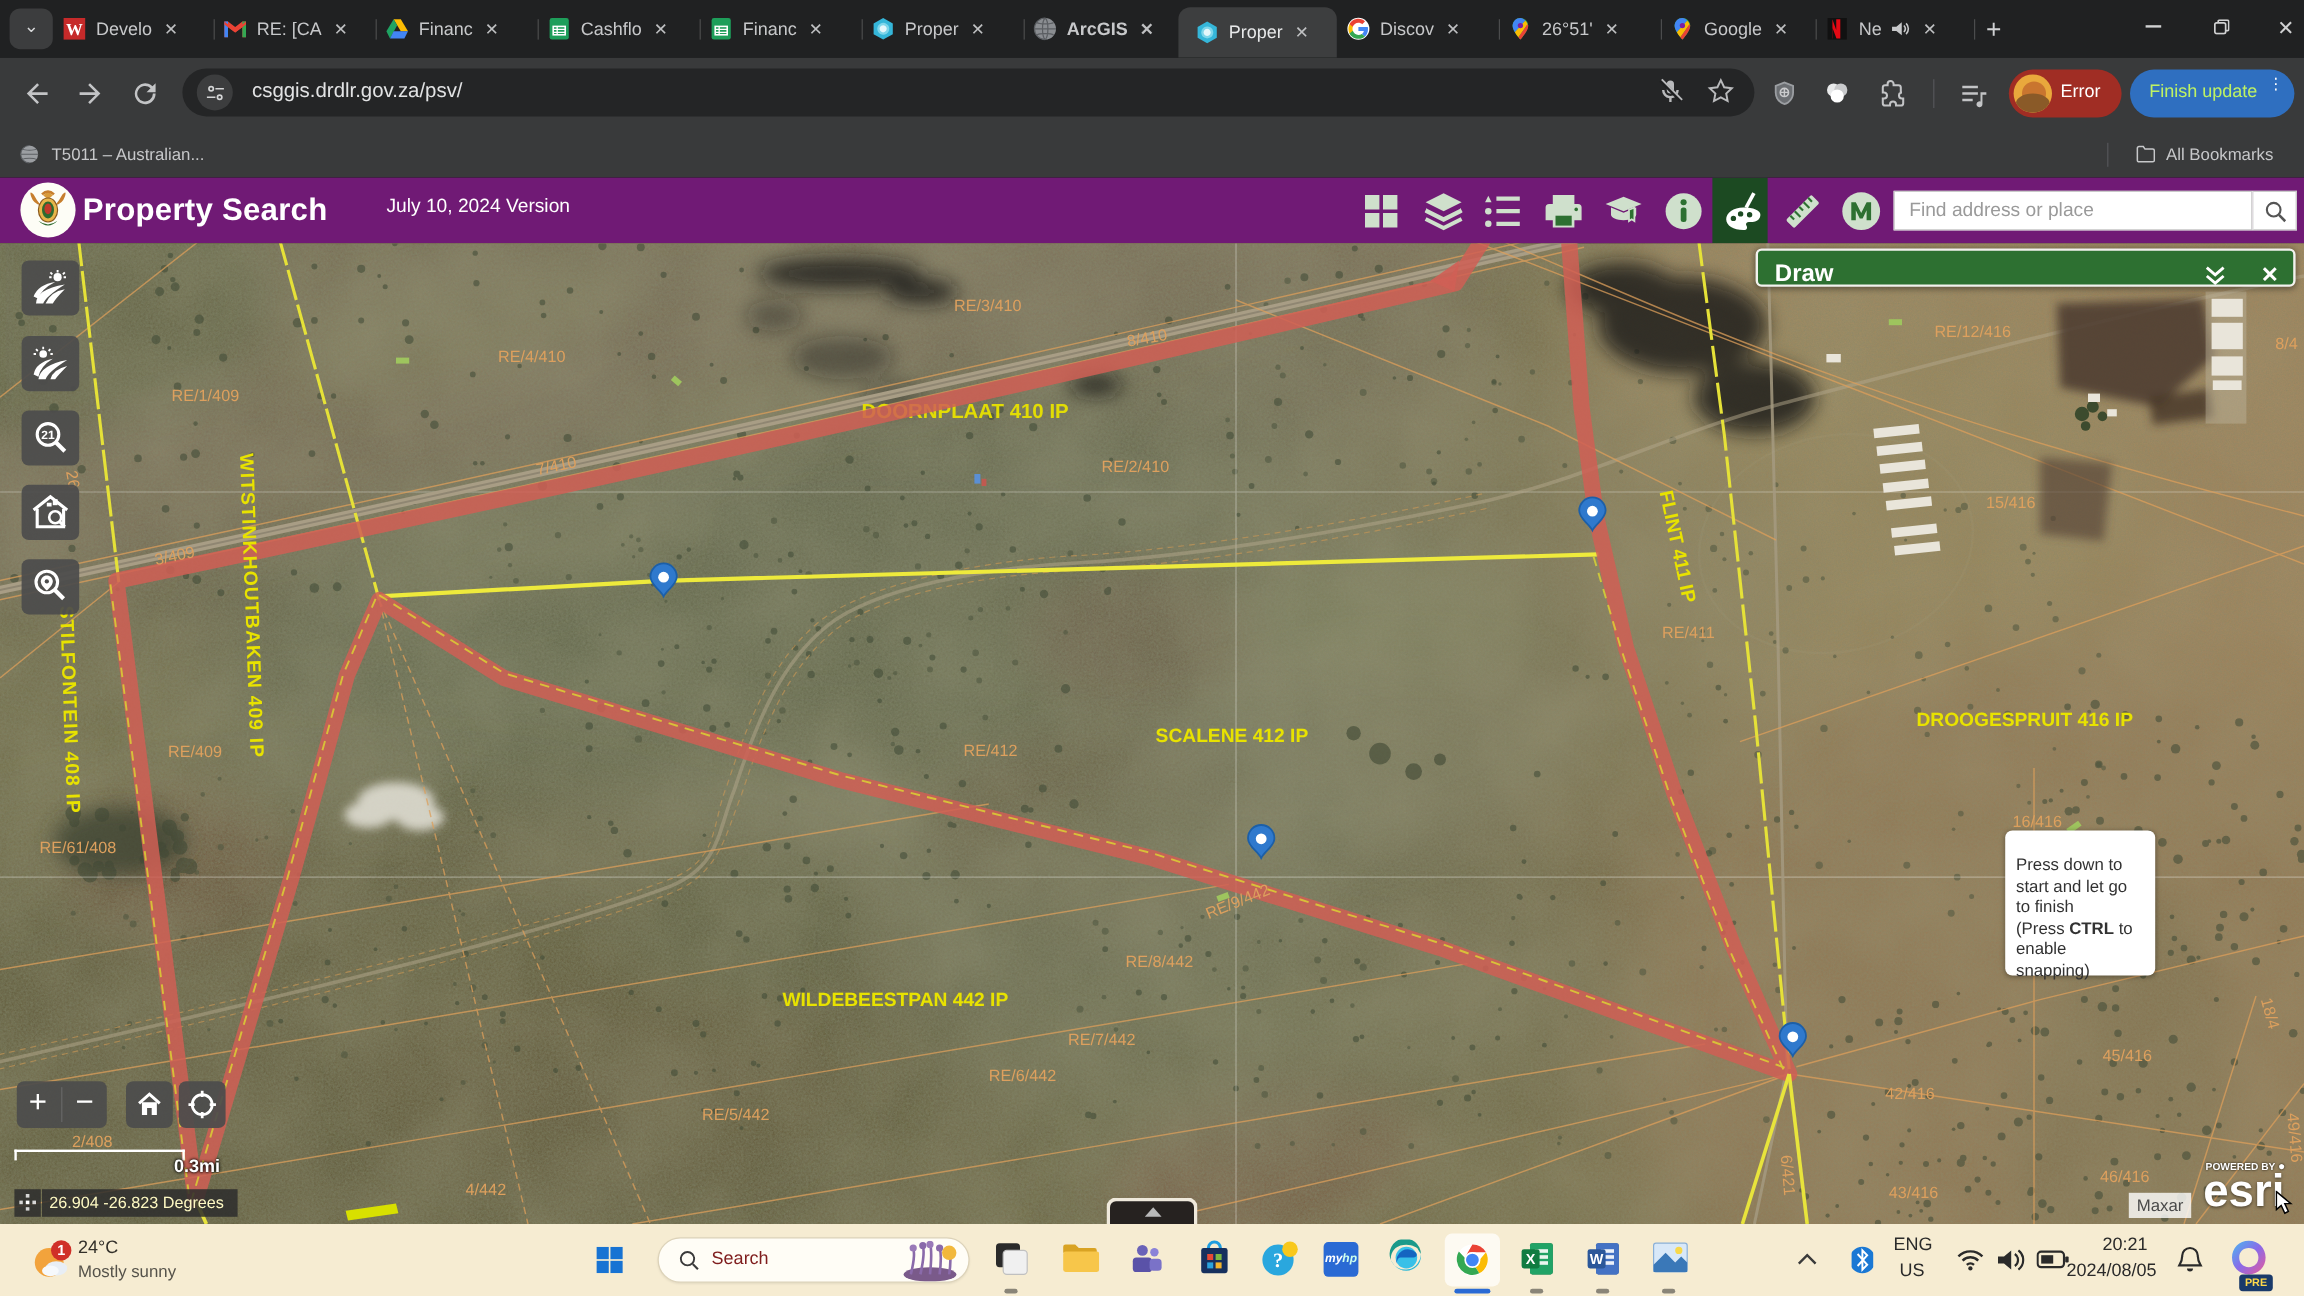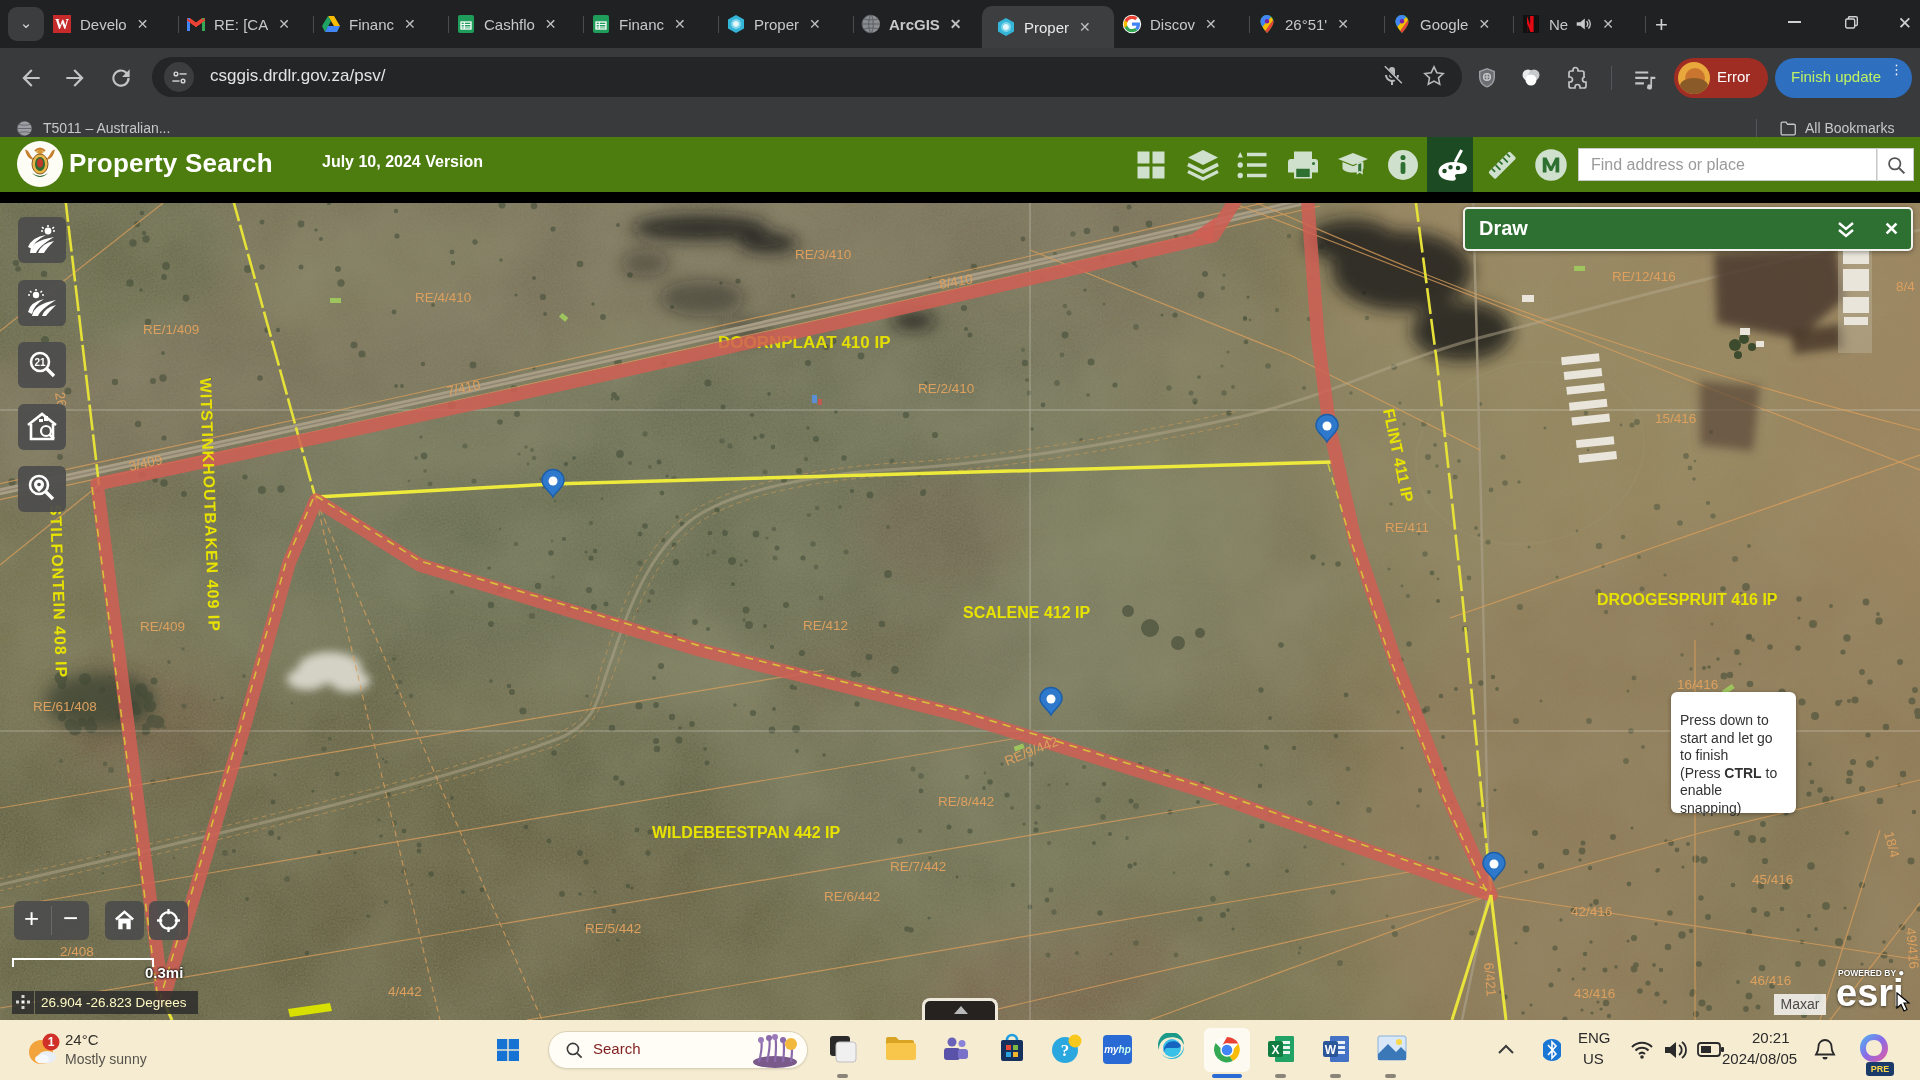--- a/index.html
+++ b/index.html
@@ -15,21 +15,21 @@
 .tabsep { position:absolute; top:16px; width:1px; height:17px; background:#4b4c4d; }
 .tab.active { background:#3d3e3f; border-radius:10px 10px 0 0; top:6px; height:42px; }
 #winctl { position:absolute; right:0; top:0; height:48px; width:150px; color:#d0d1d2; }
 
 #toolbar { position:absolute; left:0; top:48px; width:1920px; height:62px; background:#393a3b; }
 #omnibox { position:absolute; left:152px; top:9px; width:1310px; height:40px; background:#242526; border-radius:20px; }
 .navic { position:absolute; top:17px; color:#c3c4c6; }
 
 #bookbar { position:absolute; left:0; top:110px; width:1920px; height:38px; background:#393a3b; }
 
-#gheader { position:absolute; left:0; top:137px; width:1920px; height:55px; background:#4d7c0f; }
+#gheader { position:absolute; left:0; top:148px; width:1920px; height:55px; background:#701a75; }
 .gico { position:absolute; top:10px; width:46px; height:36px; display:flex; align-items:center; justify-content:center; }
 
 #map { position:absolute; left:0; top:203px; width:1920px; height:817px; background:#85805f; }
 
 .mbtn { position:absolute; width:48px; height:46px; background:rgba(76,76,76,.93); border-radius:6px; }
 
 #taskbar { position:absolute; left:0; top:1020px; width:1920px; height:60px; background:#f6ecd2; }
 </style>
 </head>
 <body>
@@ -252,21 +252,21 @@
         <path d="M30 6 Q34 2 32 8 Q30 14 24 15 Q28 10 30 6z" fill="#c77f2e"></path>
         <path d="M18 3 L22 7 L18 10 L14 7 Z" fill="#d89a3a"></path>
         <ellipse cx="18" cy="19" rx="8" ry="10" fill="#e8b54a" stroke="#8a5a20" stroke-width="1"></ellipse>
         <ellipse cx="18" cy="19" rx="5" ry="7" fill="#2d6b2f"></ellipse>
         <ellipse cx="18" cy="18" rx="3" ry="4.5" fill="#c0392b"></ellipse>
         <path d="M10 28 Q18 34 26 28 Q22 32 18 32 Q14 32 10 28z" fill="#2d6b2f"></path>
         <path d="M13 6 Q18 1 23 6" stroke="#c77f2e" stroke-width="2" fill="none"></path>
       </svg>
     </div>
     <span style="position:absolute;left:69px;top:11px;color:#fff;font-size:26px;font-weight:bold;letter-spacing:.2px;">Property Search</span>
-    <span style="position:absolute;left:322px;top:16px;color:#fff;font-size:16px;font-weight:bold;">July 10, 2024 Version</span>
+    <span style="position:absolute;left:322px;top:16px;color:#fff;font-size:16px;font-weight:normal;">July 10, 2024 Version</span>
     <svg class="gico" style="left:1128px;" width="30" height="30" viewBox="0 0 24 24">
         <path d="M3 3h8v8H3zM13 3h8v8h-8zM3 13h8v8H3zM13 13h8v8h-8z" fill="#cfe0cc"></path>
       </svg>
     <svg class="gico" style="left:1180px;" width="32" height="32" viewBox="0 0 24 24">
         <path d="M12 2 22 7 12 12 2 7z" fill="#cfe0cc"></path>
         <path d="M2 11.5 12 16.5 22 11.5 12 16.8z M2 11.8 12 16.8 22 11.8" stroke="#cfe0cc" stroke-width="2.2" fill="none"></path>
         <path d="M2 16.3 12 21.3 22 16.3" stroke="#cfe0cc" stroke-width="2.2" fill="none"></path>
       </svg>
     <svg class="gico" style="left:1230px;" width="32" height="32" viewBox="0 0 24 24">
         <path d="M8 5h13M8 12h13M8 19h13" stroke="#cfe0cc" stroke-width="2.4"></path>
@@ -1471,21 +1471,21 @@
         <path d="M1 9 L8 1 L15 9 Z" fill="#b9b9b9"></path>
       </svg></div>
 
   <div style="position:absolute;left:1774px;top:994px;width:52px;height:21px;background:rgba(255,255,255,.8);color:#4a4a4a;font-size:14px;text-align:center;line-height:21px;">Maxar</div>
   <div style="position:absolute;left:1838px;top:967px;color:#fff;font-size:8.5px;font-weight:bold;text-shadow:0 0 2px #000;">POWERED BY <span style="font-size:10px;">●</span></div>
   <div style="position:absolute;left:1836px;top:972px;color:#fff;font-size:38px;font-weight:bold;text-shadow:0 1px 3px rgba(0,0,0,.6);font-family:'Liberation Sans',sans-serif;">esri</div>
   <svg style="position:absolute;left:1896px;top:992px;" width="17" height="22" viewBox="0 0 17 22">
       <path d="M1 1 L1 16 L5 12.5 L8 19 L11 17.5 L8 11 L13 11 Z" fill="#fff" stroke="#000" stroke-width="1.2"></path>
     </svg>
 
-  <div style="position:absolute;left:1463px;top:207px;width:450px;height:44px;background:#2d7031;border:2px solid #f2f2ee;border-radius:5px;box-shadow:0 1px 5px rgba(0,0,0,.4);">
+  <div style="position:absolute;left:1463px;top:207px;width:450px;height:32px;background:#2d7031;border:2px solid #f2f2ee;border-radius:5px;box-shadow:0 1px 5px rgba(0,0,0,.4);">
     <span style="position:absolute;left:14px;top:8px;color:#fff;font-size:20px;font-weight:bold;">Draw</span>
     <svg style="position:absolute;left:371px;top:12px;" width="20" height="18" viewBox="0 0 20 18">
         <path d="M3 2 L10 8 L17 2 M3 9 L10 15 L17 9" stroke="#fff" stroke-width="2.4" fill="none"></path>
       </svg>
     <span style="position:absolute;left:419px;top:9px;color:#fff;font-size:18px;font-weight:bold;">✕</span>
   </div>
 
   <div style="position:absolute;left:1671px;top:692px;width:125px;height:121px;background:#fff;border-radius:6px;box-shadow:0 1px 4px rgba(0,0,0,.35);padding:20px 9px;color:#323232;font-size:14px;line-height:17.5px;">Press down to start and let go to finish<br>(Press <b>CTRL</b> to enable snapping)</div>
   <div id="taskbar">
     <svg style="position:absolute;left:27px;top:13px;" width="34" height="34" viewBox="0 0 34 34">

